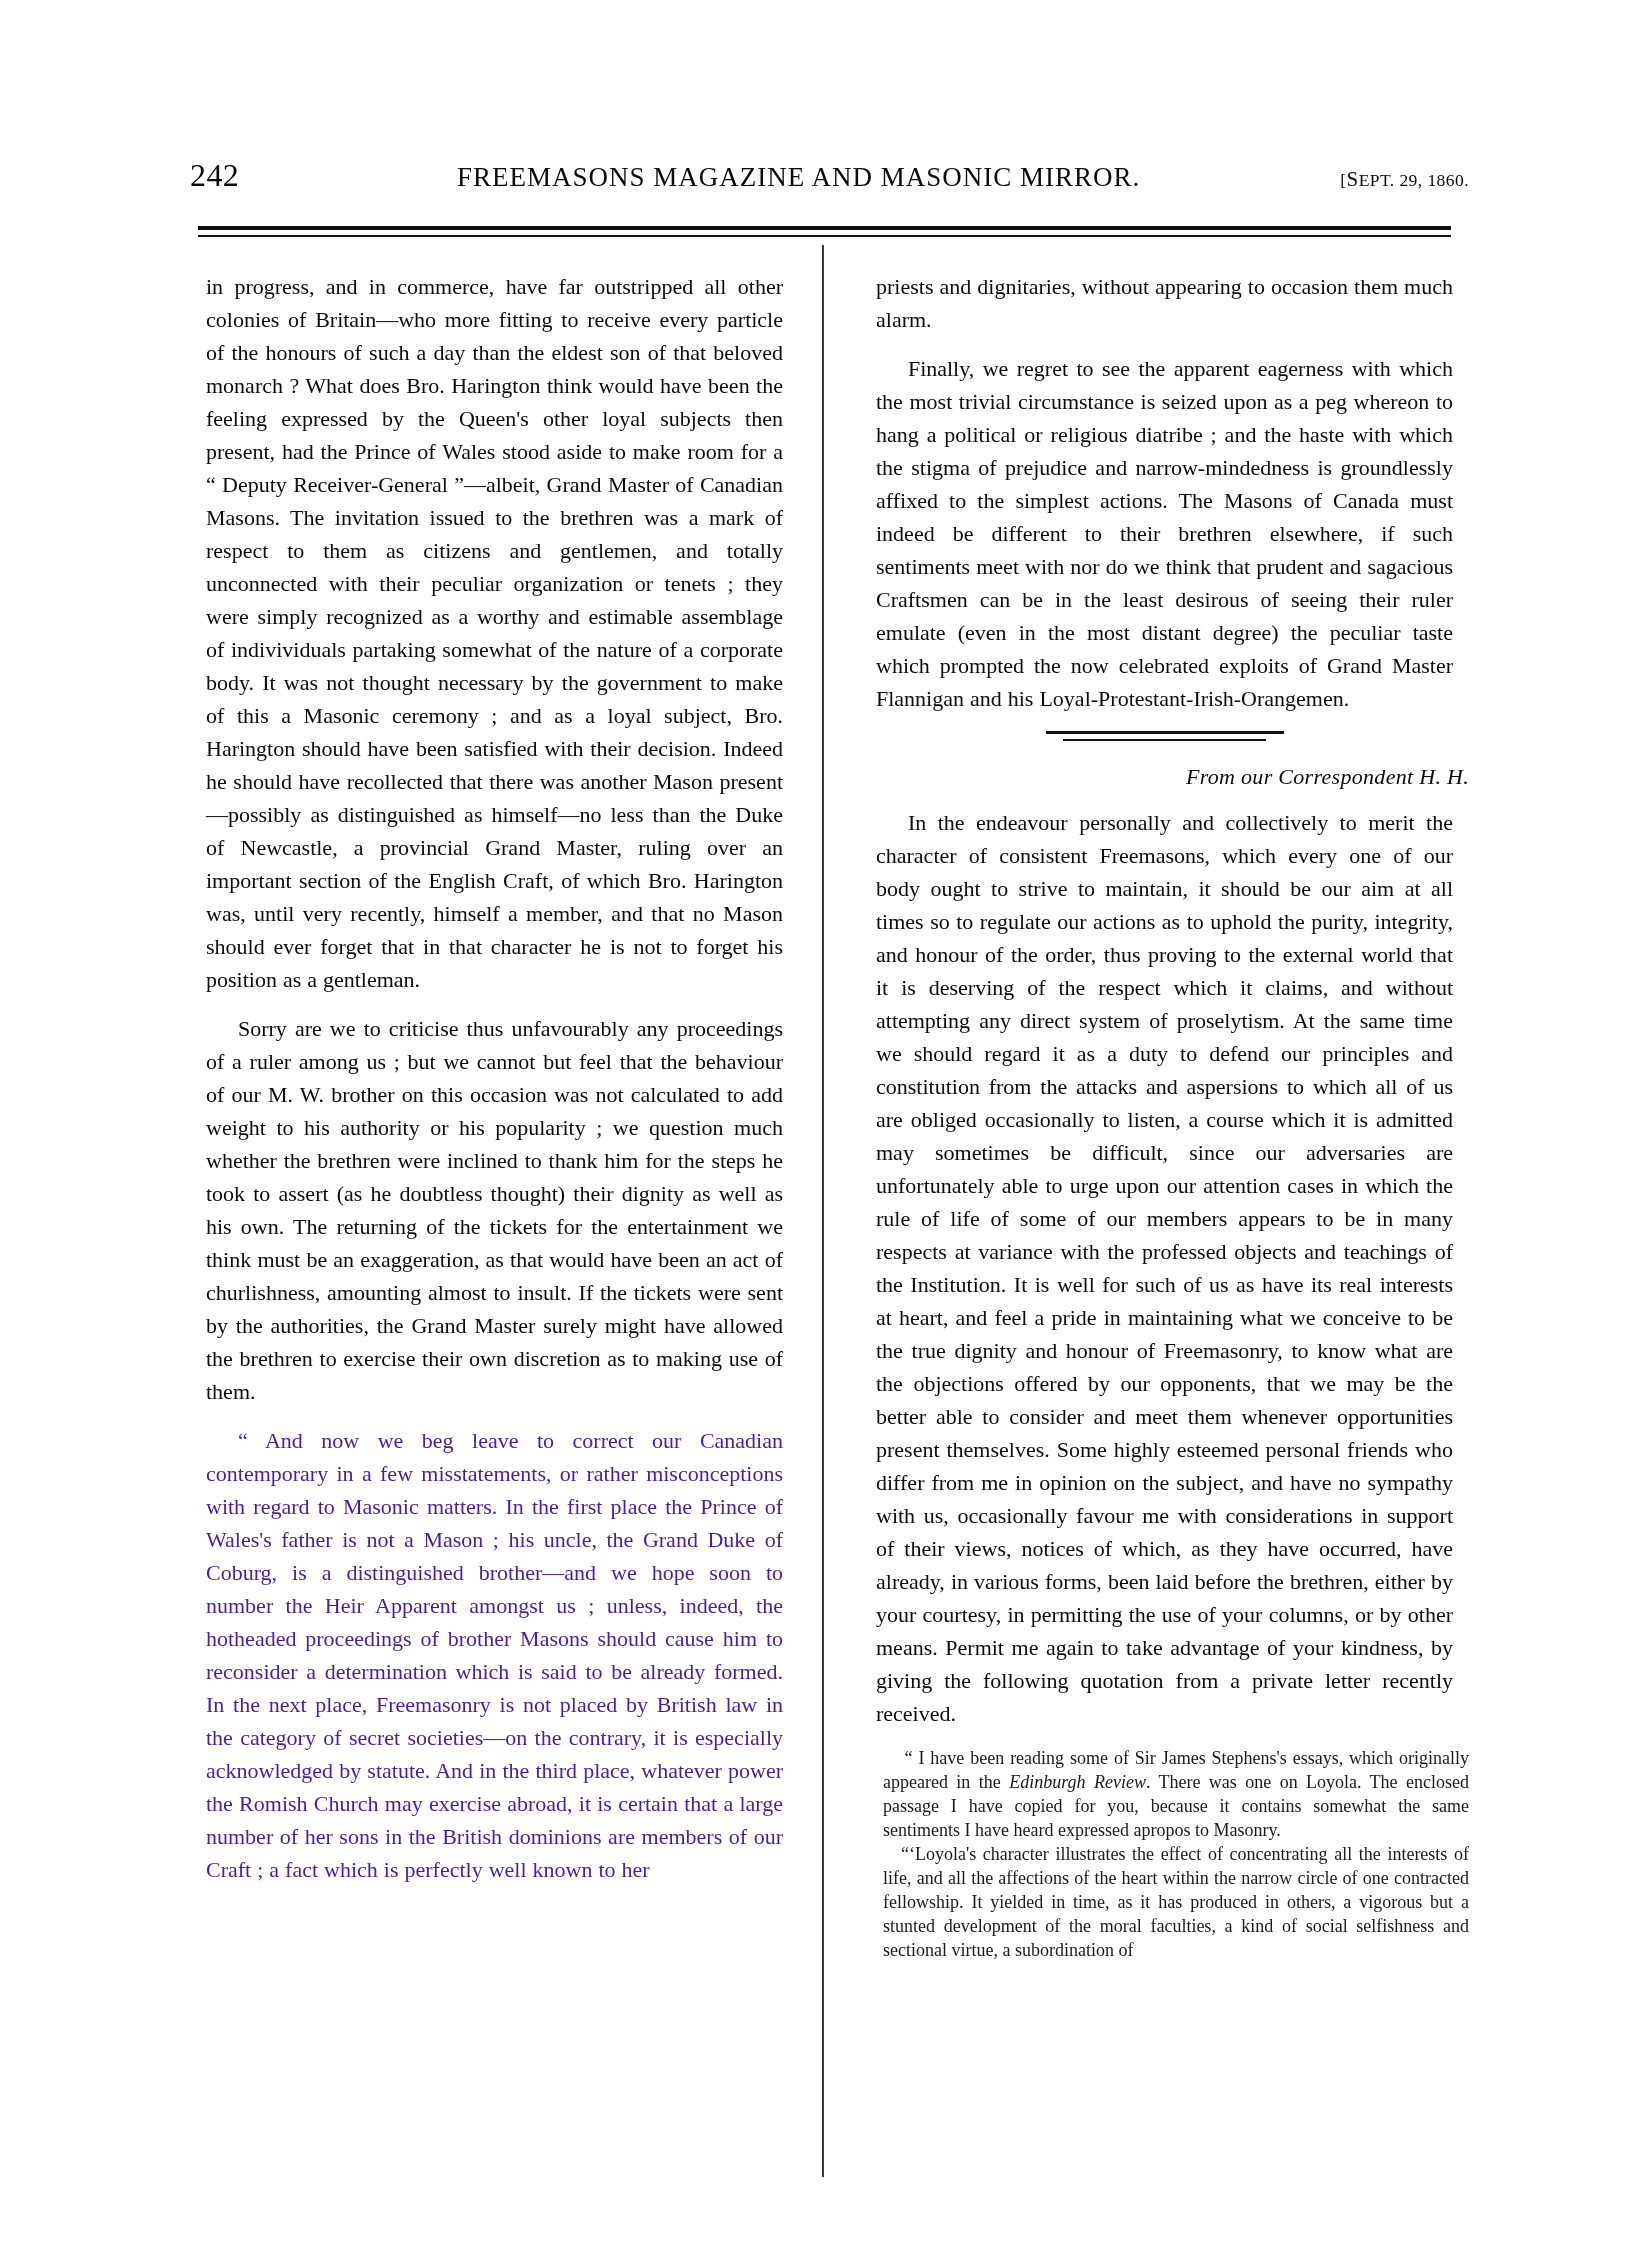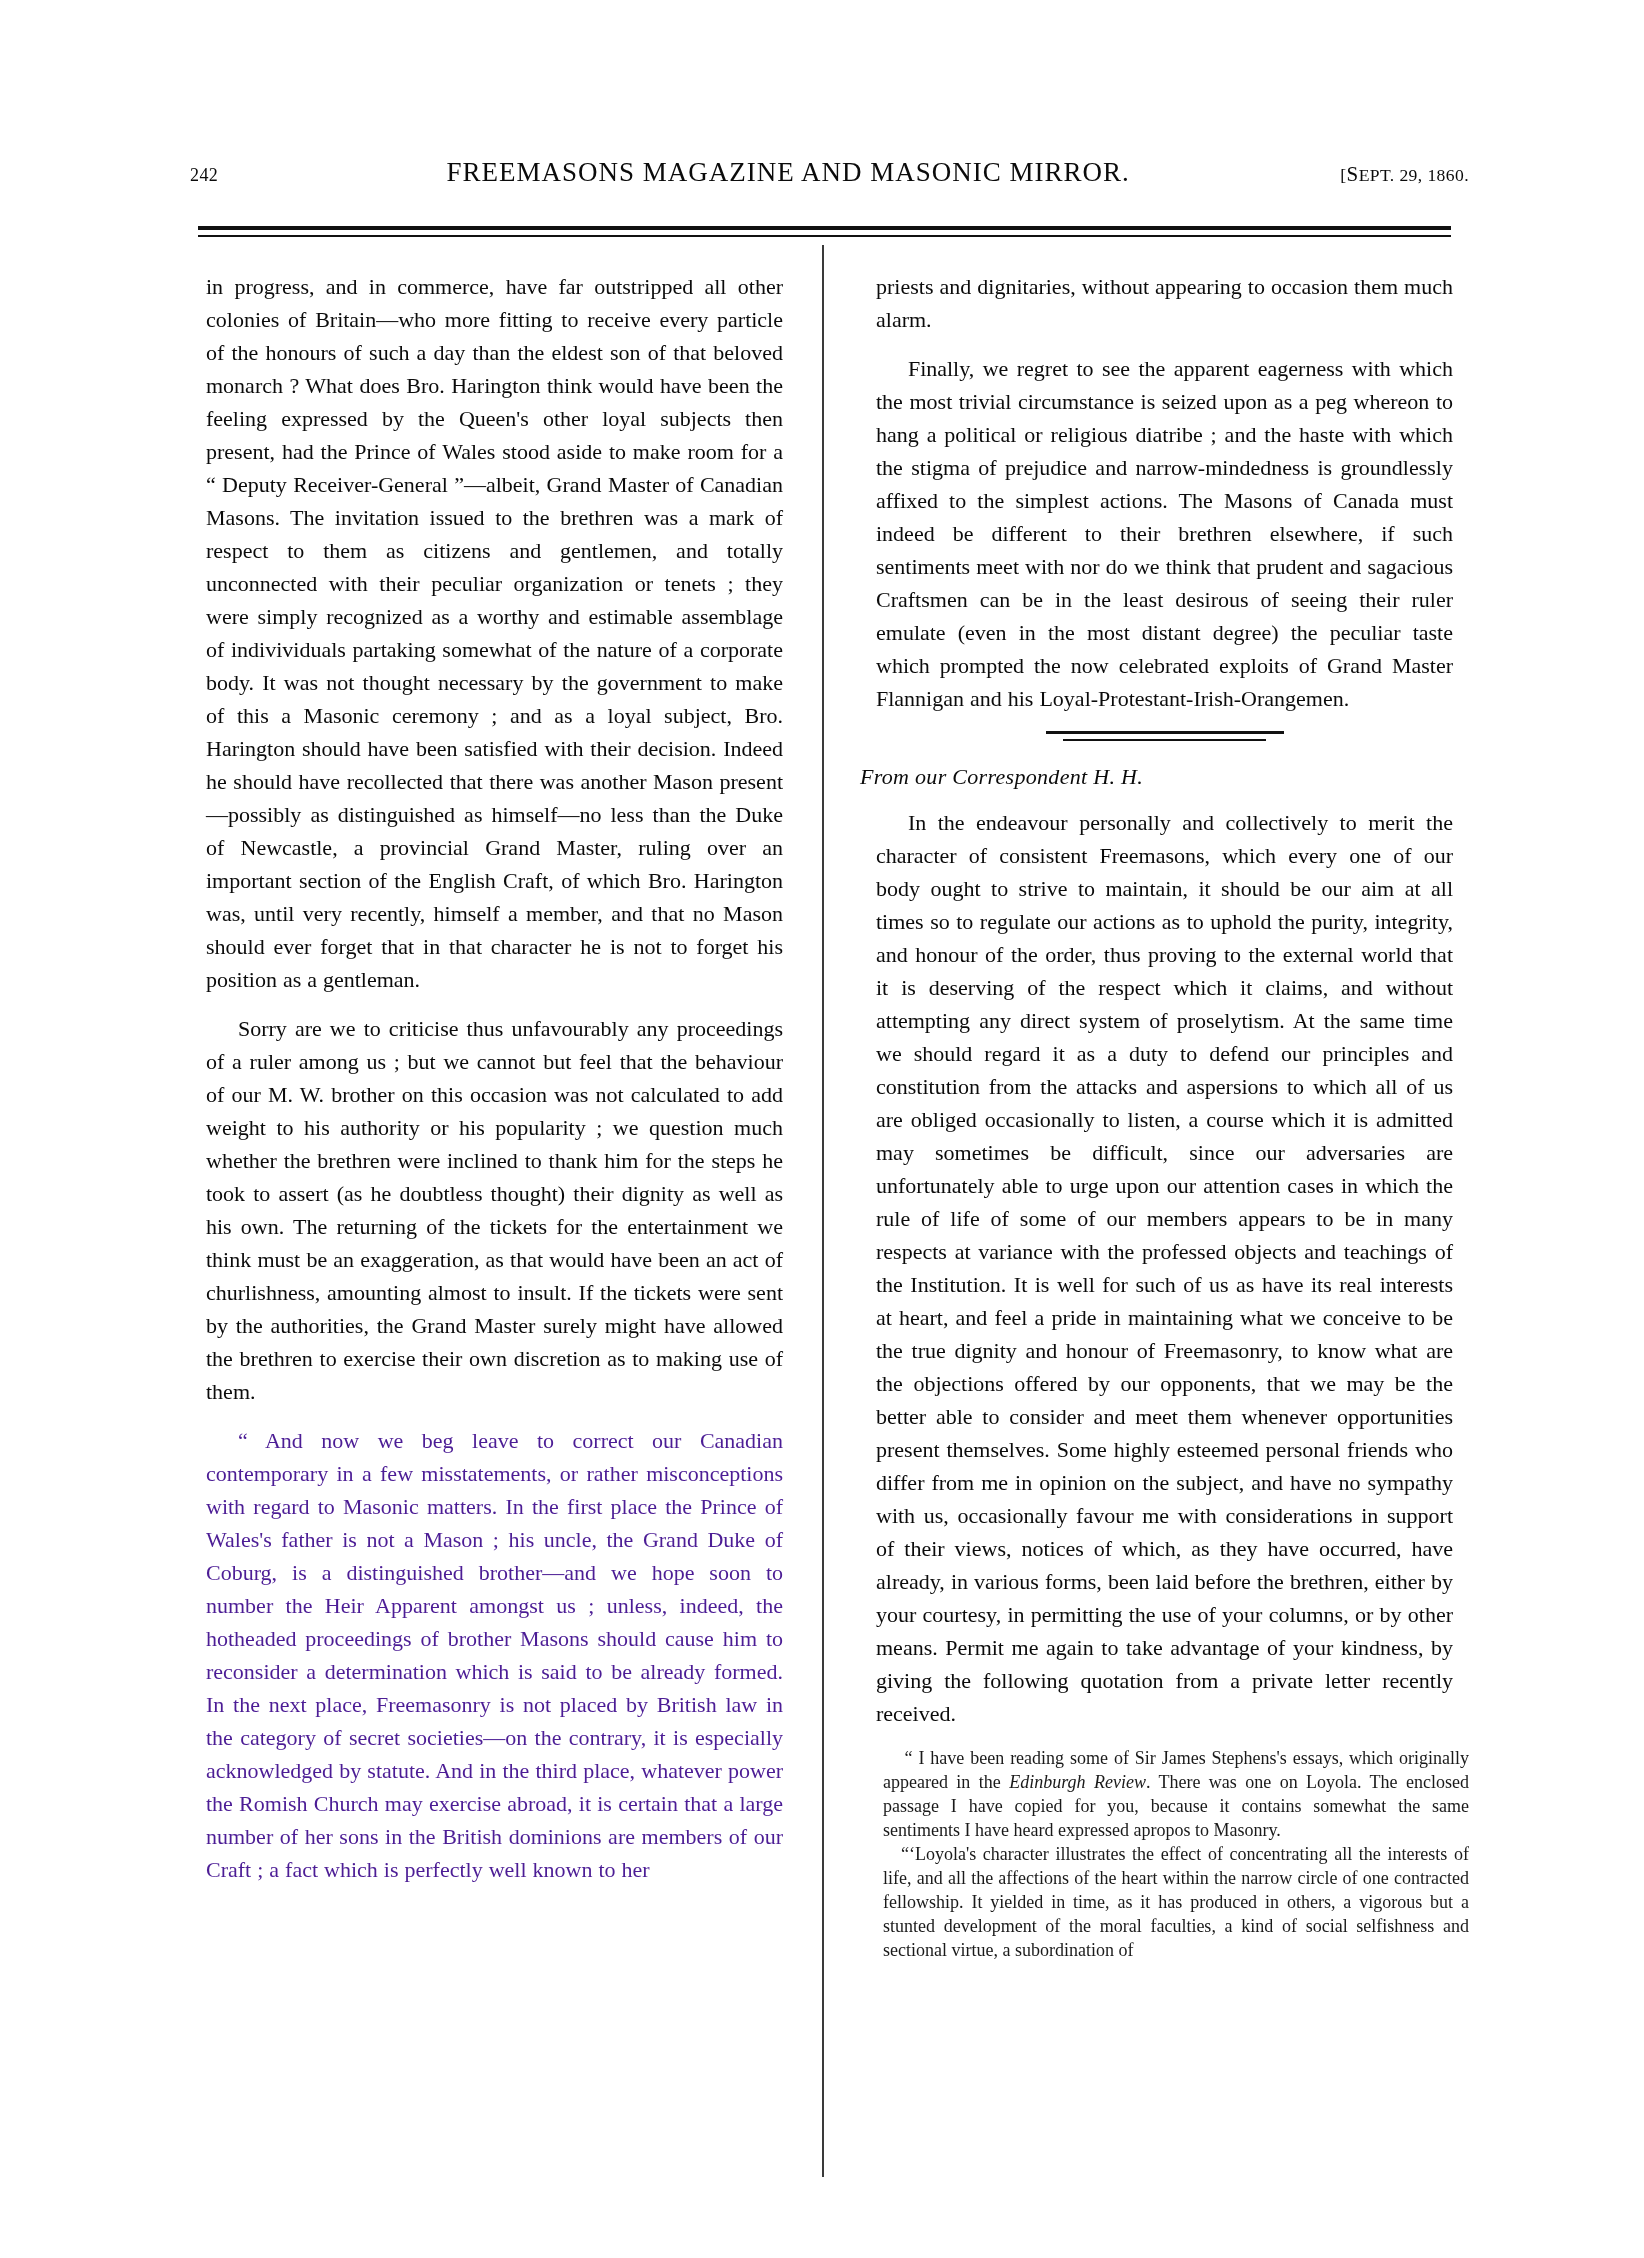--- a/index.html
+++ b/index.html
@@ -30,21 +30,21 @@
     position: absolute;
     left: 190px;
     top: 157px;
     width: 1279px;
     height: 46px;
     display: flex;
     align-items: baseline;
     white-space: nowrap;
   }
   .folio {
-    font-size: 18px;
+    font-size: 32px;
     letter-spacing: 0.4px;
     font-weight: 400;
     flex: 0 0 auto;
     text-align: right;
   }
   .runhead-title {
     flex: 1 1 auto;
     text-align: center;
     font-size: 27px;
     letter-spacing: 1px;
@@ -122,21 +122,21 @@
   .sec-divider .r2 { height: 1.8px; background: #111; width: 203px; margin: 5.3px auto 0 auto; }
 
   .sec-title {
     text-align: center;
     font-size: 24px;
     letter-spacing: 1.1px;
     margin: 0 0 8.8px 0;
     white-space: nowrap;
   }
   .sec-byline {
-    text-align: left;
+    text-align: right;
     font-style: italic;
     font-size: 22px;
     letter-spacing: 0.3px;
     margin: 0 0 12.4px 0;
   }
 
   
   .quote-small {
     font-size: 18px;
     line-height: 24px;

